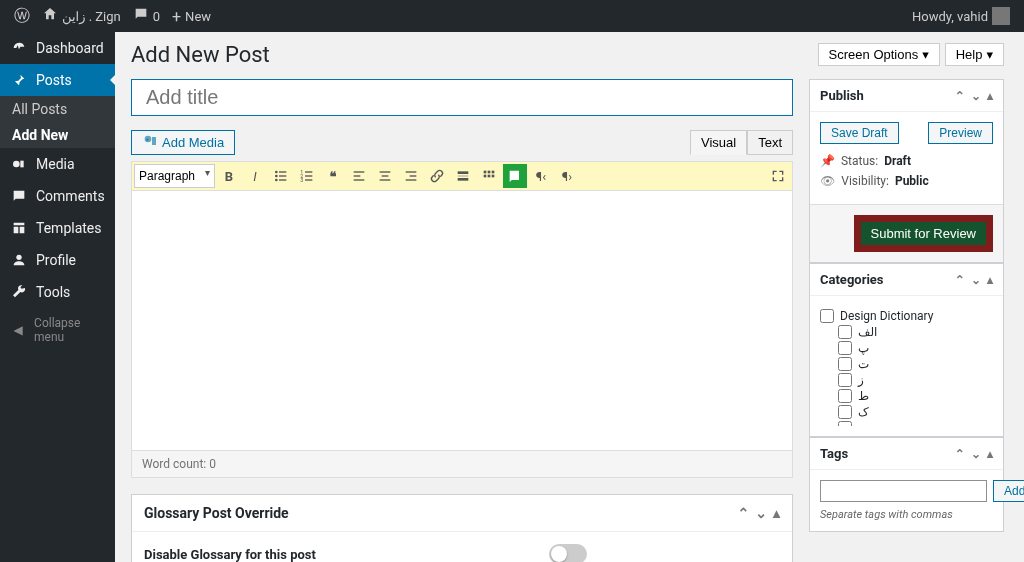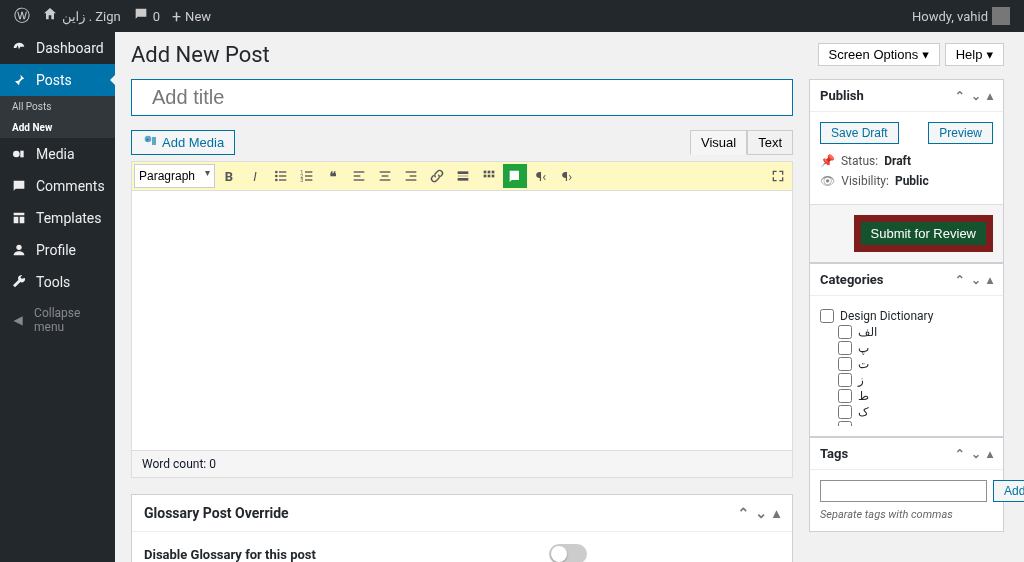--- a/index.html
+++ b/index.html
@@ -12,52 +12,52 @@
 .adminbar-item { display: flex; align-items: center; gap: 4px; padding: 0 6px; height: 32px; cursor: pointer; color: #ccc; }
 .ab-icon { font-size: 16px; }
 .avatar-box { width: 18px; height: 18px; background: #777; }
 
 
 .sidebar { position: absolute; top: 32px; bottom: 0; left: 0; width: 115px; background: #23282d; color: #eee; font-size: 14px; }
 .sidebar-item { display: flex; align-items: center; gap: 8px; padding: 8px 10px; cursor: pointer; color: #eee; }
 .sidebar-item .icon { width: 18px; display: inline-flex; justify-content: center; }
 .sidebar-item.current { background: #0073aa; color: #fff; position: relative; }
 .sidebar-item.current::after { content: ""; position: absolute; right: -0.5px; top: 50%; margin-top: -6px; border: 6px solid transparent; border-right-color: #f1f1f1; }
-.sidebar-sub { background: #32373c; font-size: 10px; }
+.sidebar-sub { background: #32373c; font-size: 14px; }
 .sidebar-sub-item { padding: 5px 12px; cursor: pointer; color: #ccc; }
 .sidebar-sub-item.current { color: #fff; font-weight: bold; }
 
 
 .main { position: absolute; top: 32px; left: 115px; right: 0; bottom: 0; overflow-y: auto; padding: 10px 20px 20px 16px; }
 .page-head { display: flex; align-items: center; margin-bottom: 12px; }
 .page-title { font-size: 22px; font-weight: 400; }
 .screen-btns { margin-left: auto; display: flex; gap: 5px; }
 .screen-btn { background: #fff; border: 1px solid #ccc; padding: 3px 10px; font-size: 13px; cursor: pointer; display: flex; align-items: center; gap: 4px; }
 
 .body-cols { display: flex; gap: 16px; }
 .col-main { flex: 1; min-width: 0; }
 .col-side { width: 195px; }
 
-.title-input { width: 100%; font-size: 20px; padding: 6px 20px; border: 1px solid #0073aa; background: #fff; color: #333; }
+.title-input { width: 100%; font-size: 20px; padding: 6px 14px; border: 1px solid #0073aa; background: #fff; color: #333; }
 .title-input::placeholder { color: #777; }
 
 .add-media-row { margin: 14px 0 6px; display: flex; }
 .add-media-btn { display: flex; align-items: center; gap: 4px; border: 1px solid #0071a1; color: #0071a1; background: #f3f5f6; padding: 2px 10px; font-size: 13px; cursor: pointer; }
 .editor-tabs { margin-left: auto; display: flex; justify-content: flex-end; }
 .editor-tab-btn { border: 1px solid #ccc; padding: 4px 10px; background: #f1f1f1; font-size: 13px; cursor: pointer; }
 .editor-tab-btn.active { background: #f5f5f5; border-bottom-color: #f5f5f5; }
 .editor-toolbar { background: #fef9c3; border: 1px solid #ddd; display: flex; align-items: flex-start; gap: 2px; padding: 2px; }
 .format-sel { font-size: 12px; height: 24px; border: 1px solid #ccc; padding: 0 18px 0 4px; background: #fff; appearance: none; position: relative; }
 .format-wrap { position: relative; }
 .format-wrap::after { content: "▾"; position: absolute; right: 5px; top: 3px; font-size: 10px; color: #555; pointer-events: none; }
 .tb-btn { width: 24px; height: 24px; display: flex; align-items: center; justify-content: center; cursor: pointer; color: #555; font-size: 13px; }
 .tb-btn.accent { background: #1fa23b; color: #fff; }
 .tb-spacer { flex: 1; }
 .editor-area { background: #fff; border: 1px solid #ddd; border-top: none; height: 260px; }
-.editor-status { background: #f5f5f5; border: 1px solid #ddd; border-top: none; padding: 6px 10px; font-size: 12px; color: #0f172a; }
+.editor-status { background: #f5f5f5; border: 1px solid #ddd; border-top: none; padding: 6px 10px; font-size: 12px; color: #737373; }
 
 .metabox { background: #fff; border: 1px solid #ccd0d4; margin-top: 16px; }
 .metabox-head { display: flex; align-items: center; padding: 10px 12px; font-size: 14px; font-weight: bold; border-bottom: 1px solid #eee; }
 .metabox-head .toggles { margin-left: auto; display: flex; gap: 6px; color: #777; }
 .metabox-head .toggles span { cursor: pointer; }
 .metabox-body { padding: 12px; font-size: 13px; }
 
 .toggle { width: 38px; height: 20px; background: #ccc; border-radius: 10px; position: relative; cursor: pointer; }
 .toggle::after { content: ""; width: 16px; height: 16px; background: #fff; border-radius: 50%; position: absolute; top: 2px; left: 2px; box-shadow: 0 1px 2px rgba(0,0,0,0.3); }
 

